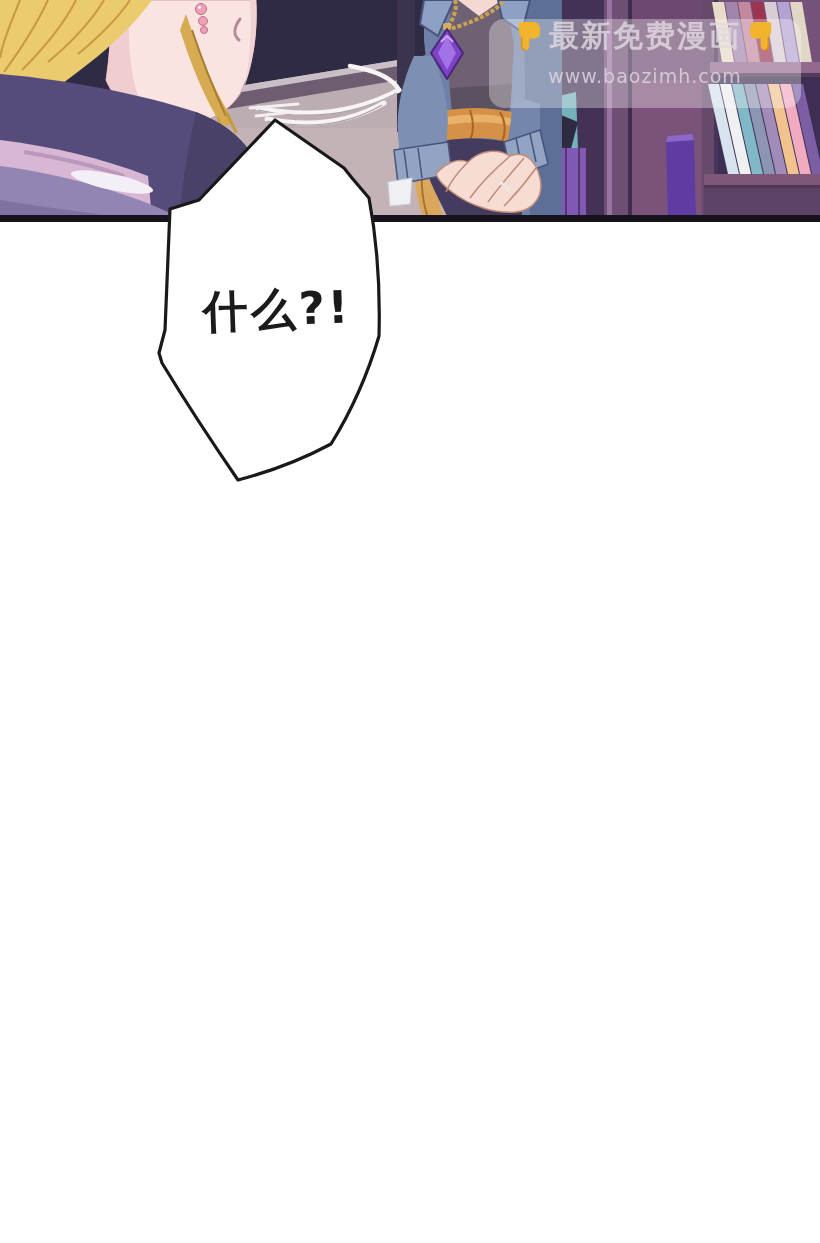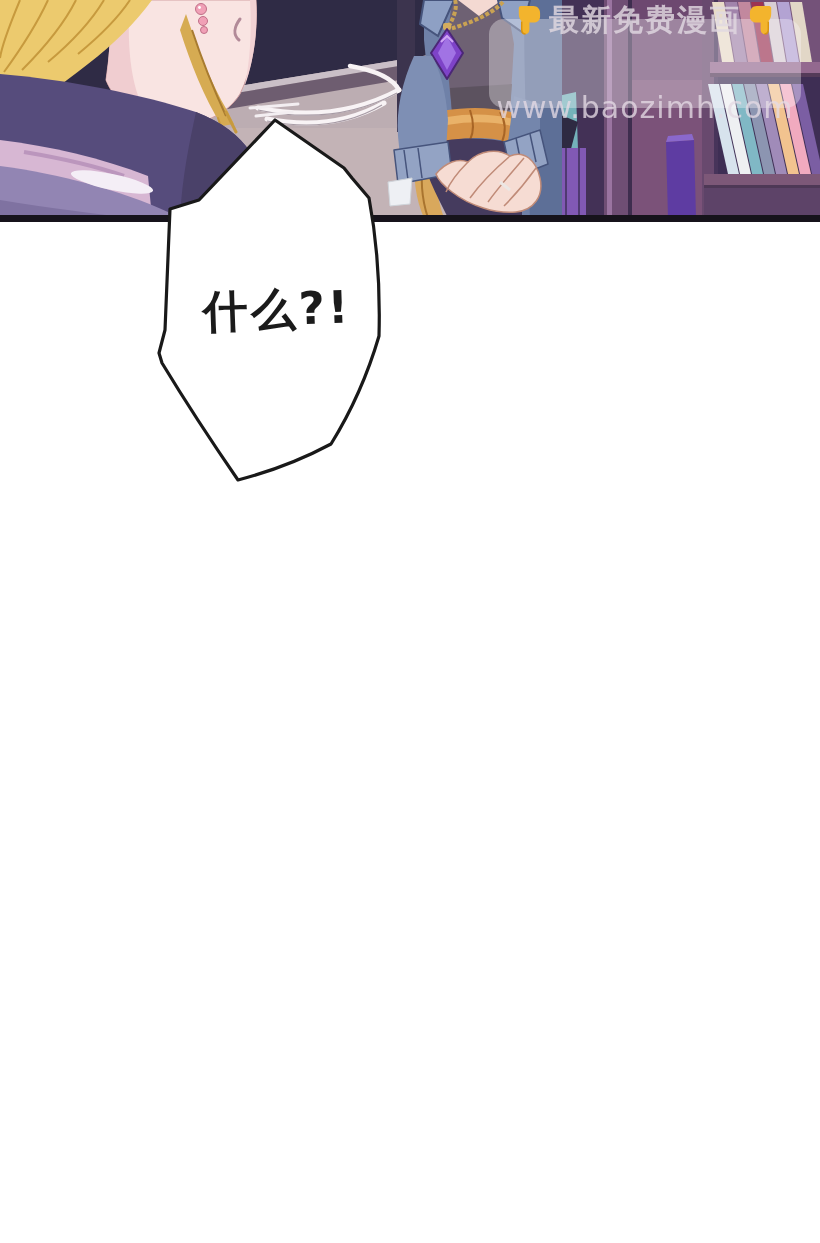--- a/index.html
+++ b/index.html
@@ -3,27 +3,27 @@
 <meta charset="utf-8">
 <style>
   html,body{margin:0;padding:0;background:#ffffff;}
   body{font-family:"DejaVu Sans","Liberation Sans",sans-serif;}
   .stage{position:relative;width:820px;height:1243px;background:#ffffff;overflow:hidden;}
   .panel{position:absolute;left:0;top:0;width:820px;height:222px;z-index:1;}
   .panel svg{display:block;}
   .watermark{
     position:absolute;left:489px;top:19px;width:312px;height:89px;
     background:rgba(252,250,252,0.34);border-radius:15px;z-index:2;
-    display:flex;flex-direction:column;align-items:center;justify-content:center;gap:7px;
+    display:flex;flex-direction:column;align-items:center;gap:7px;
   }
   .wm-line1{display:flex;align-items:center;gap:7px;
     font-size:30px;font-weight:600;letter-spacing:2px;
     color:rgba(225,216,225,0.82);line-height:34px;white-space:nowrap;}
-  .wm-line2{font-size:30px;font-weight:500;letter-spacing:1px;
-    color:rgba(228,218,228,0.78);line-height:32px;white-space:nowrap;margin-top:48px;}
+  .wm-line2{font-size:19px;font-weight:500;letter-spacing:1px;
+    color:rgba(228,218,228,0.78);line-height:32px;white-space:nowrap;}
   .hand-icon{width:29px;height:31px;display:block;}
   .hand-icon.flip{transform:scaleX(-1);}
   .bubble-layer{position:absolute;left:0;top:0;z-index:3;pointer-events:none;}
   .bubble-text{
     position:absolute;left:277px;top:310px;z-index:4;
     transform:translate(-50%,-50%) rotate(-2deg);
     font-size:45px;font-weight:600;letter-spacing:3px;color:#1b1b1b;white-space:nowrap;
   }
 </style>
 </head>

